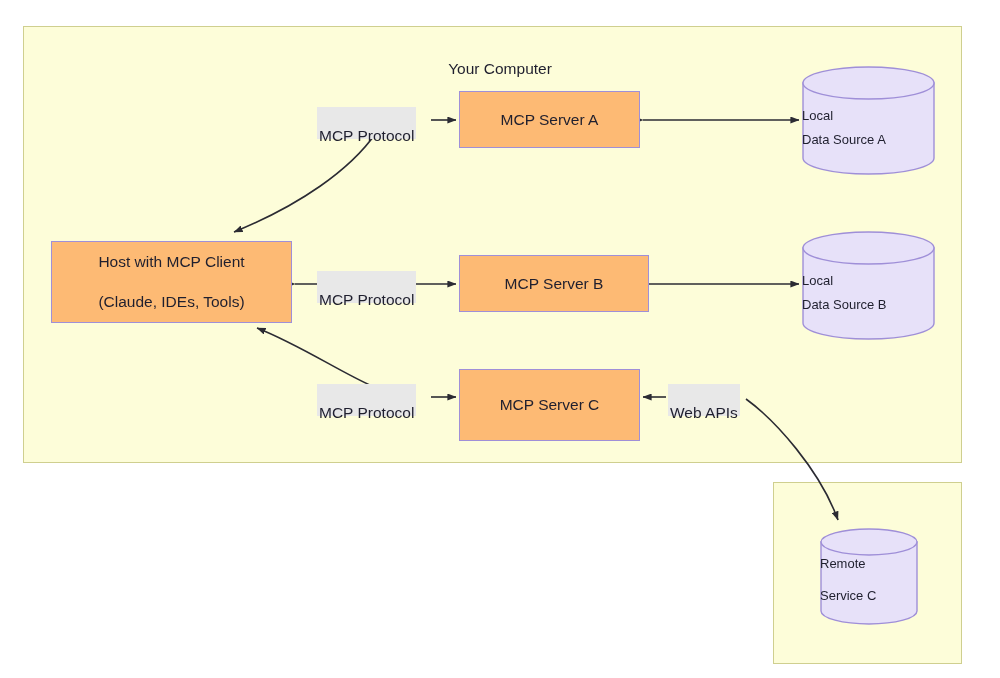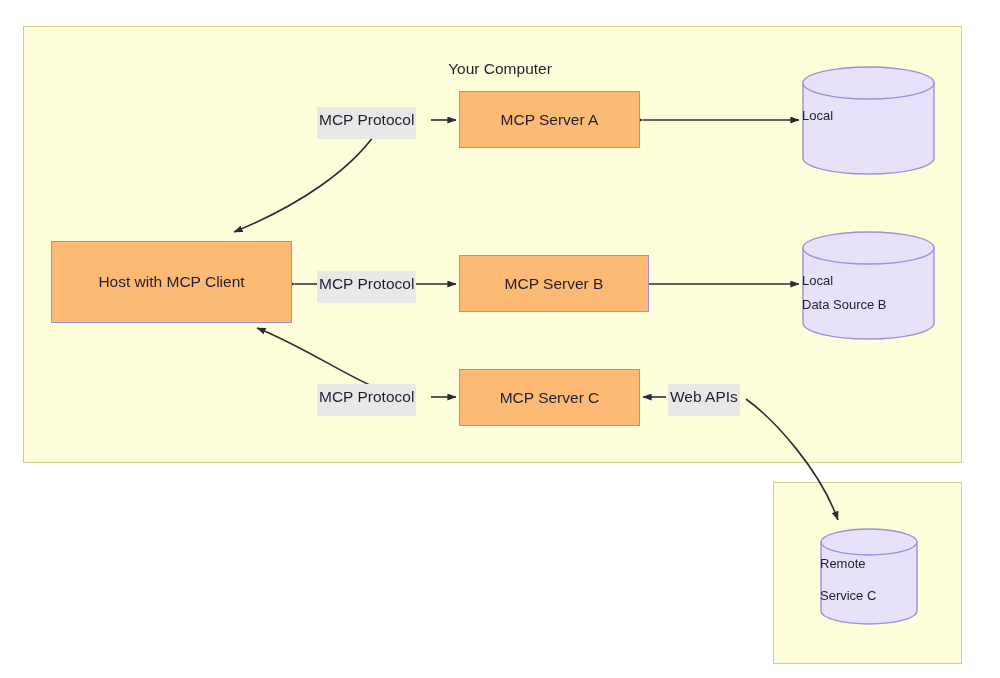--- a/index.html
+++ b/index.html
@@ -65,21 +65,21 @@
     align-items: center;
     justify-content: center;
     font-size: 15.5px;
     line-height: 24px;
     color: #1f1f2e;
     white-space: nowrap;
   }
   #host-box { left: 51px; top: 241px; width: 241px; height: 82px; gap: 16px; }
   #server-a-box { left: 459px; top: 91px; width: 181px; height: 57px; }
   #server-b-box { left: 459px; top: 255px; width: 190px; height: 57px; }
-  #server-c-box { left: 459px; top: 369px; width: 181px; height: 57px; }
+  #server-c-box { left: 459px; top: 369px; width: 181px; height: 72px; }
 
   
   .cylinder {
     position: absolute;
   }
   .cylinder .cyl-svg {
     position: absolute;
     left: 0;
     top: 0;
   }
@@ -97,22 +97,22 @@
   #remote-c { left: 820px; top: 528px; width: 98px; height: 97px; }
   #ds-a .cyl-label, #ds-b .cyl-label { top: 38px; }
   #remote-c .cyl-label { top: 24px; }
 
   
   .edge-label {
     position: absolute;
     background: #e8e8e8;
     font-size: 15.5px;
     line-height: 26px;
-    height: 32px;
-    padding: 0 2px;
+    height: 26px;
+    padding: 16px 2px;
     color: #1f1f2e;
     white-space: nowrap;
     box-sizing: border-box;
   }
   #label-proto-a { left: 317px; top: 107px; }
   #label-proto-b { left: 317px; top: 271px; }
   #label-proto-c { left: 317px; top: 384px; }
   #label-web-apis { left: 668px; top: 384px; }
 
   
@@ -174,40 +174,42 @@
       <line x1="666" y1="397" x2="643" y2="397" stroke="#2b2b33" stroke-width="1.6" marker-end="url(#arrowhead)"></line>
     </g>
 
     <g>
       <path d="M 746 399 C 775 420, 820 470, 838 520" fill="none" stroke="#2b2b33" stroke-width="1.6" marker-end="url(#arrowhead)"></path>
     </g>
   </svg>
 
   <div class="node-box" id="host-box">
     <div>Host with MCP Client</div>
+    <div>(Claude, IDEs, Tools)</div>
   </div>
 
   <div class="node-box" id="server-a-box">
     <div>MCP Server A</div>
   </div>
 
   <div class="node-box" id="server-b-box">
     <div>MCP Server B</div>
   </div>
 
   <div class="node-box" id="server-c-box">
     <div>MCP Server C</div>
   </div>
 
   <div class="cylinder" id="ds-a">
     <svg class="cyl-svg" width="133" height="109" viewBox="0 0 133 109">
       <path d="M1,17 L1,92 A65.5,16 0 0 0 132,92 L132,17 Z" fill="#e7e1f9" stroke="#9f8fd8" stroke-width="1.4"></path>
       <ellipse cx="66.5" cy="17" rx="65.5" ry="16" fill="#e7e1f9" stroke="#9f8fd8" stroke-width="1.4"></ellipse>
     </svg>
     <div class="cyl-label">Local</div>
+    <div class="cyl-label" style="top:62px">Data Source A</div>
   </div>
 
   <div class="cylinder" id="ds-b">
     <svg class="cyl-svg" width="133" height="109" viewBox="0 0 133 109">
       <path d="M1,17 L1,92 A65.5,16 0 0 0 132,92 L132,17 Z" fill="#e7e1f9" stroke="#9f8fd8" stroke-width="1.4"></path>
       <ellipse cx="66.5" cy="17" rx="65.5" ry="16" fill="#e7e1f9" stroke="#9f8fd8" stroke-width="1.4"></ellipse>
     </svg>
     <div class="cyl-label">Local</div>
     <div class="cyl-label" style="top:62px">Data Source B</div>
   </div>

